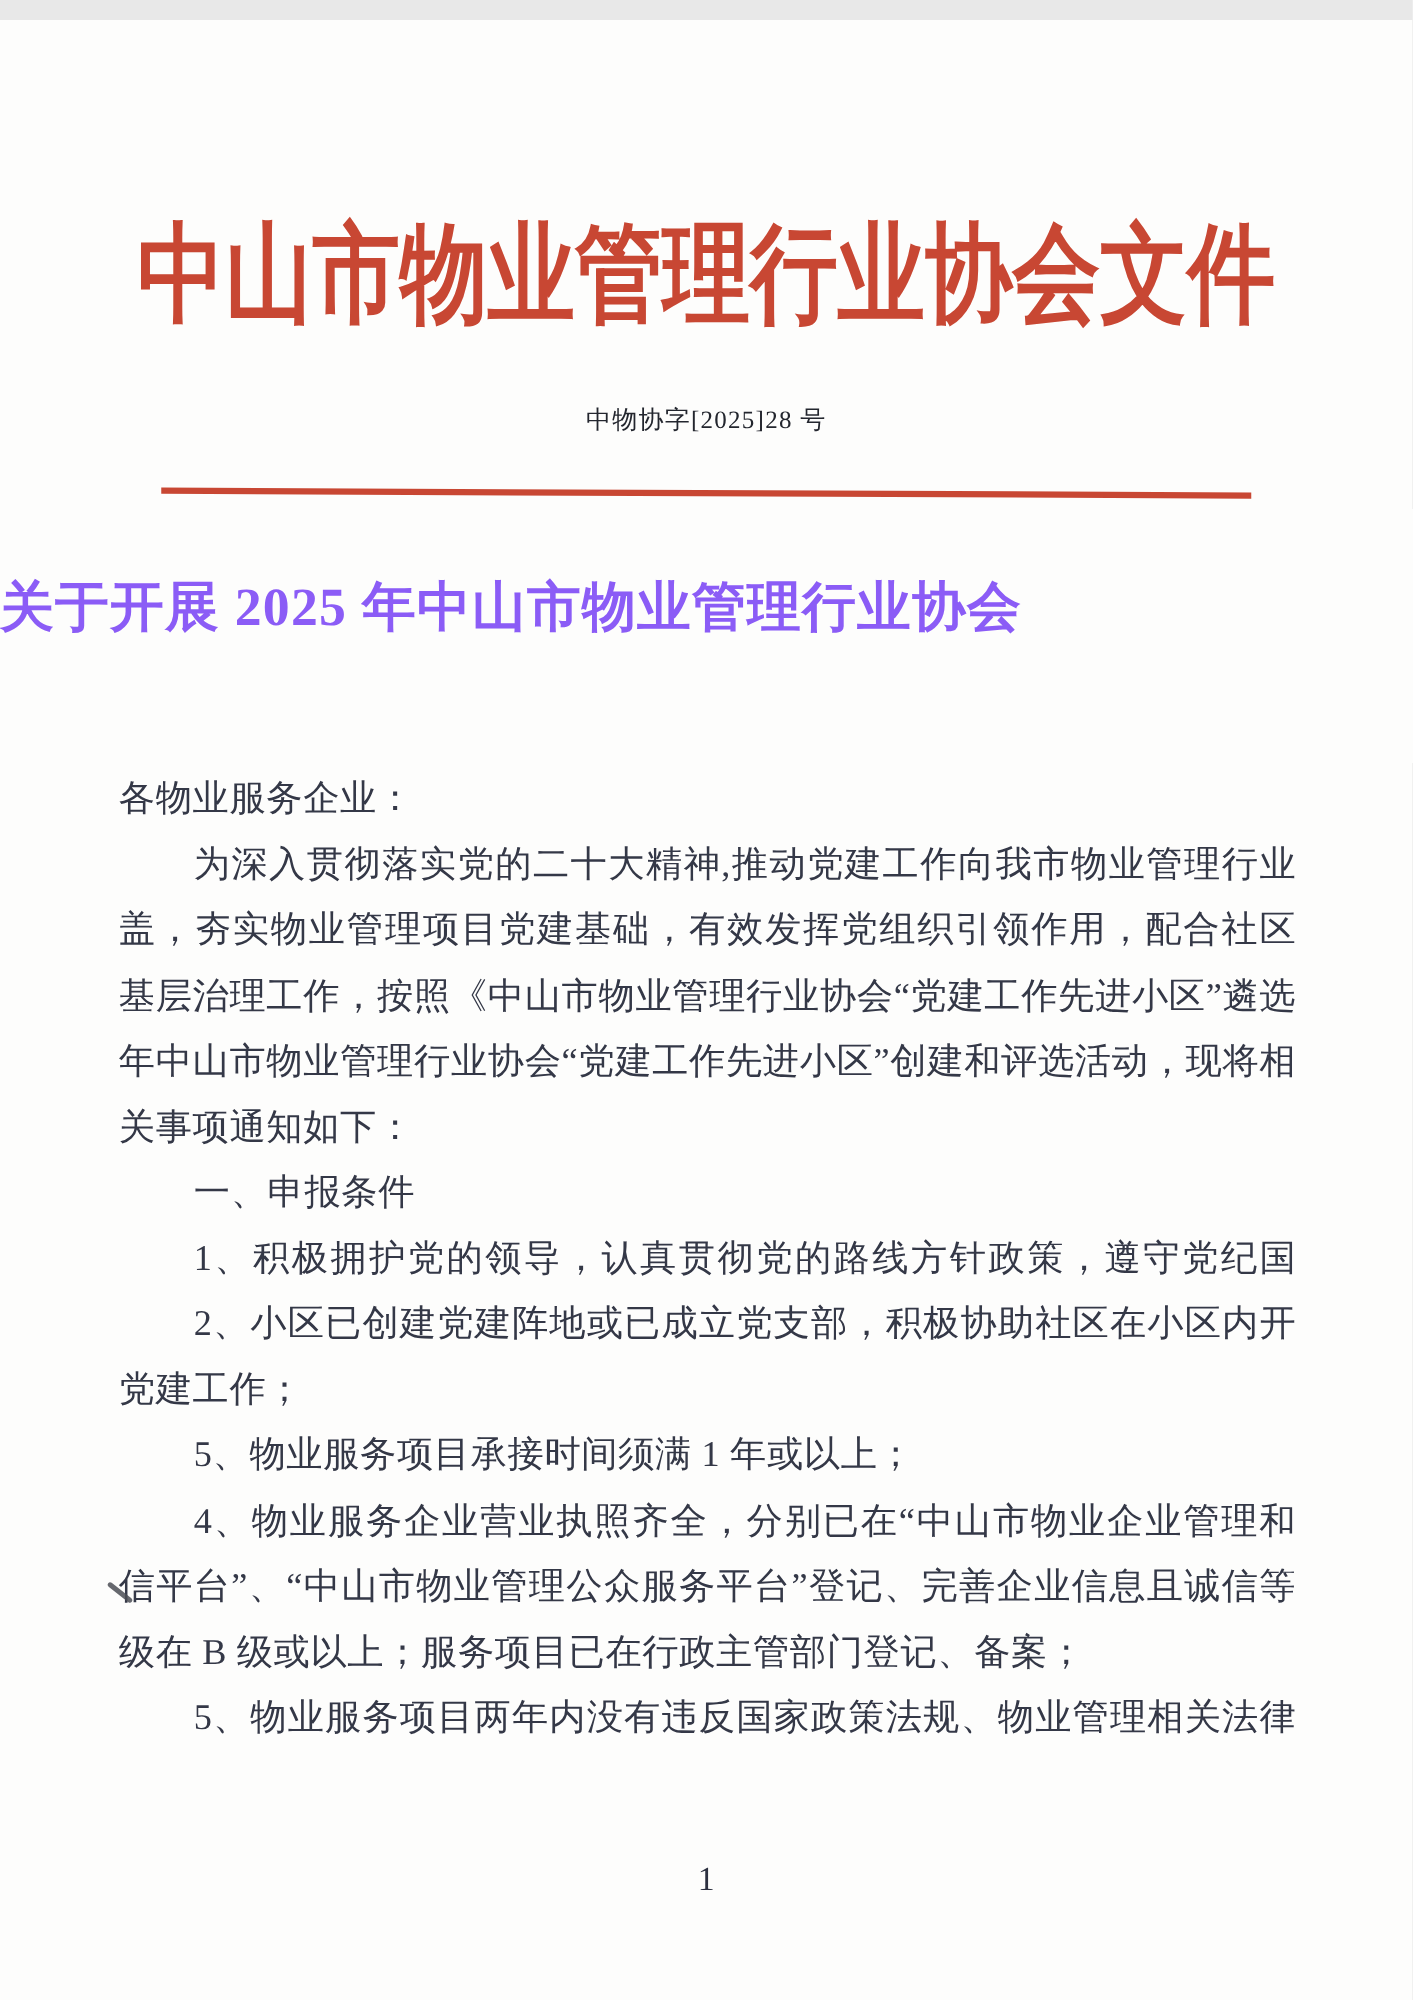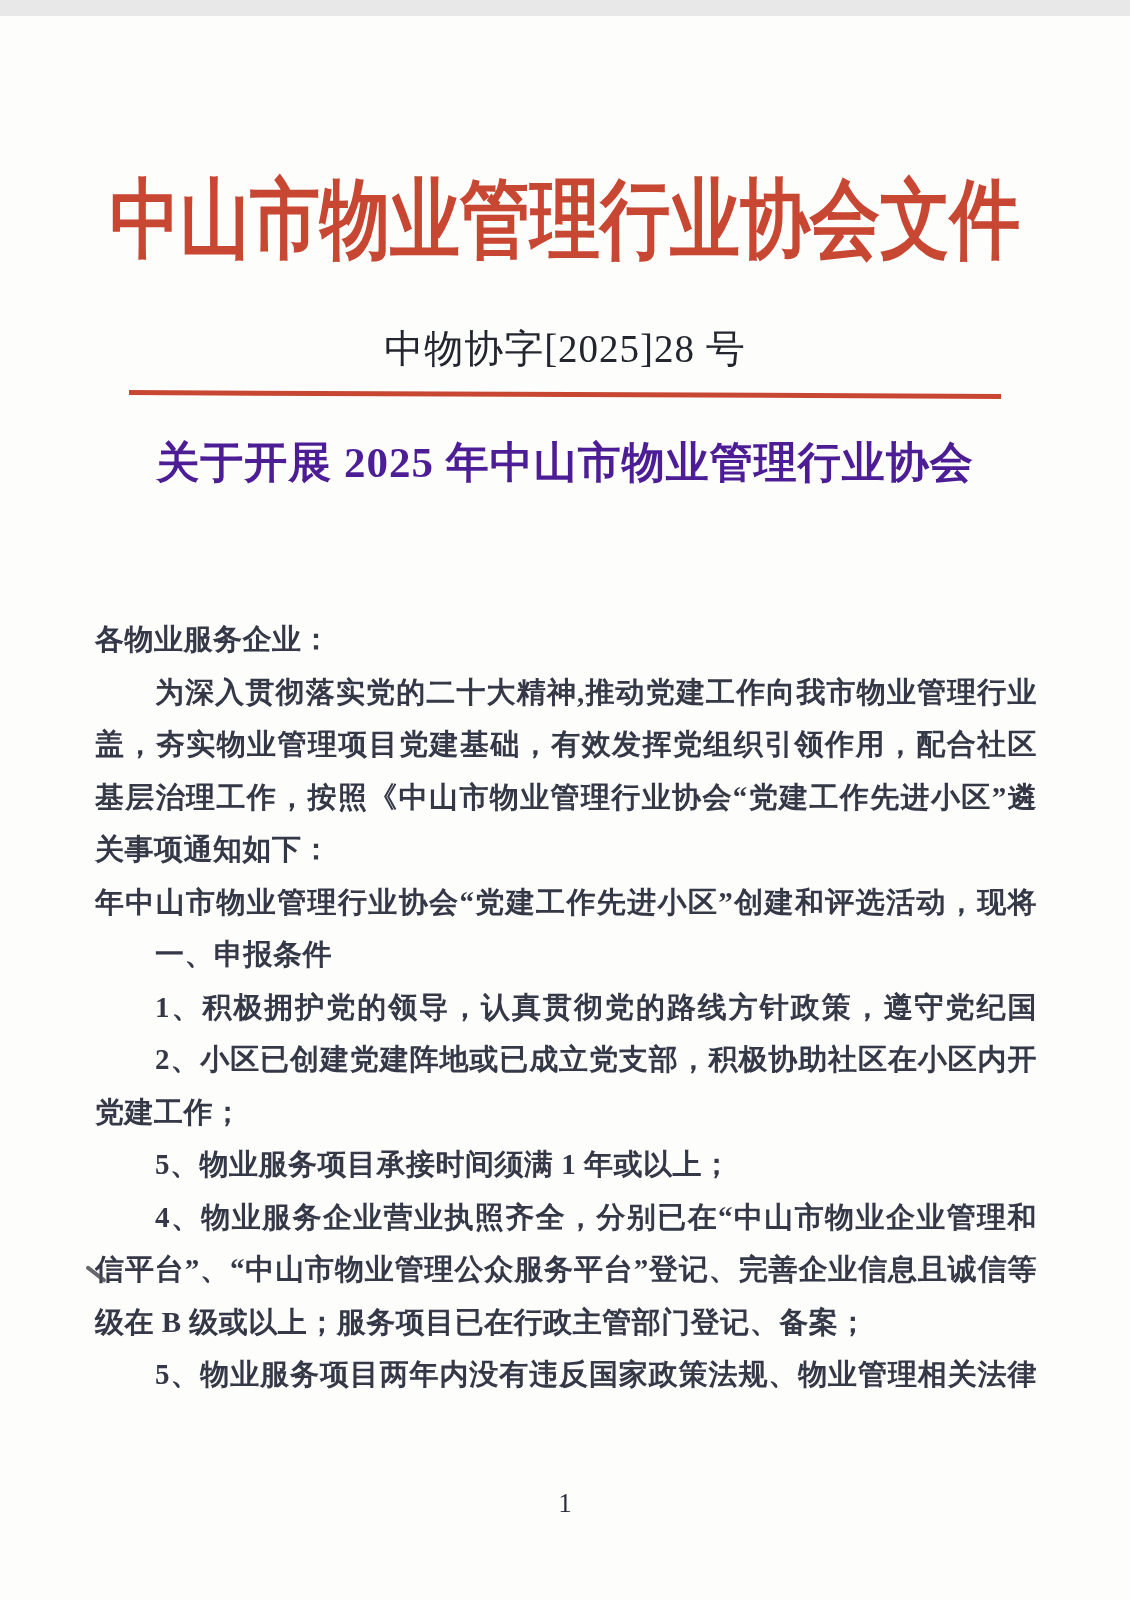--- a/index.html
+++ b/index.html
@@ -26,54 +26,52 @@
     transform: scaleY(1.24);
     transform-origin: center top;
     white-space: nowrap;
   }
   .doc-number {
     position: absolute;
     top: 306px;
     left: 0;
     width: 100%;
     text-align: center;
-    font-size: 39px;
+    font-size: 20px;
     color: #23262e;
     letter-spacing: 1px;
     white-space: nowrap;
   }
   .red-rule {
     position: absolute;
     top: 376px;
     left: 129px;
     width: 872px;
     height: 5px;
     background: #c84733;
     transform: rotate(0.25deg);
   }
   .doc-title {
     position: absolute;
-    top: 420px;
+    top: 444px;
     left: 0;
     width: 100%;
-    text-align: center;
     font-size: 43px;
     font-weight: bold;
-    color: #4c1d95;
+    color: #8b5cf6;
     letter-spacing: 1px;
     line-height: 53px;
     white-space: nowrap;
   }
   .body-lines {
     position: absolute;
     top: 597px;
     left: 95px;
     width: 942px;
     color: #343847;
-    font-weight: bold;
   }
   .line {
     font-size: 29px;
     line-height: 52.5px;
     height: 52.5px;
     letter-spacing: 0.5px;
     white-space: nowrap;
   }
   .line.indent { text-indent: 60px; }
   .line.fill {
@@ -116,22 +114,22 @@
 
   <div class="doc-title">
     <div>关于开展 2025 年中山市物业管理行业协会</div>
   </div>
 
   <div class="body-lines" id="body-lines">
       <div class="line">各物业服务企业：</div>
       <div class="line indent fill">为深入贯彻落实党的二十大精神,推动党建工作向我市物业管理行业覆</div>
       <div class="line fill">盖，夯实物业管理项目党建基础，有效发挥党组织引领作用，配合社区做好</div>
       <div class="line fill">基层治理工作，按照《中山市物业管理行业协会“党建工作先进小区”遴选</div>
+      <div class="line fill">年中山市物业管理行业协会“党建工作先进小区”创建和评选活动，现将相</div>
       <div class="line">关事项通知如下：</div>
-      <div class="line fill">年中山市物业管理行业协会“党建工作先进小区”创建和评选活动，现将相</div>
       <div class="line indent">一、申报条件</div>
       <div class="line indent fill">1、积极拥护党的领导，认真贯彻党的路线方针政策，遵守党纪国法；</div>
       <div class="line indent fill">2、小区已创建党建阵地或已成立党支部，积极协助社区在小区内开展</div>
       <div class="line">党建工作；</div>
       <div class="line indent">5、物业服务项目承接时间须满 1 年或以上；</div>
       <div class="line indent fill">4、物业服务企业营业执照齐全，分别已在“中山市物业企业管理和诚</div>
       <div class="line fill">信平台”、“中山市物业管理公众服务平台”登记、完善企业信息且诚信等</div>
       <div class="line">级在 B 级或以上；服务项目已在行政主管部门登记、备案；</div>
       <div class="line indent fill">5、物业服务项目两年内没有违反国家政策法规、物业管理相关法律并</div>
     </div>

